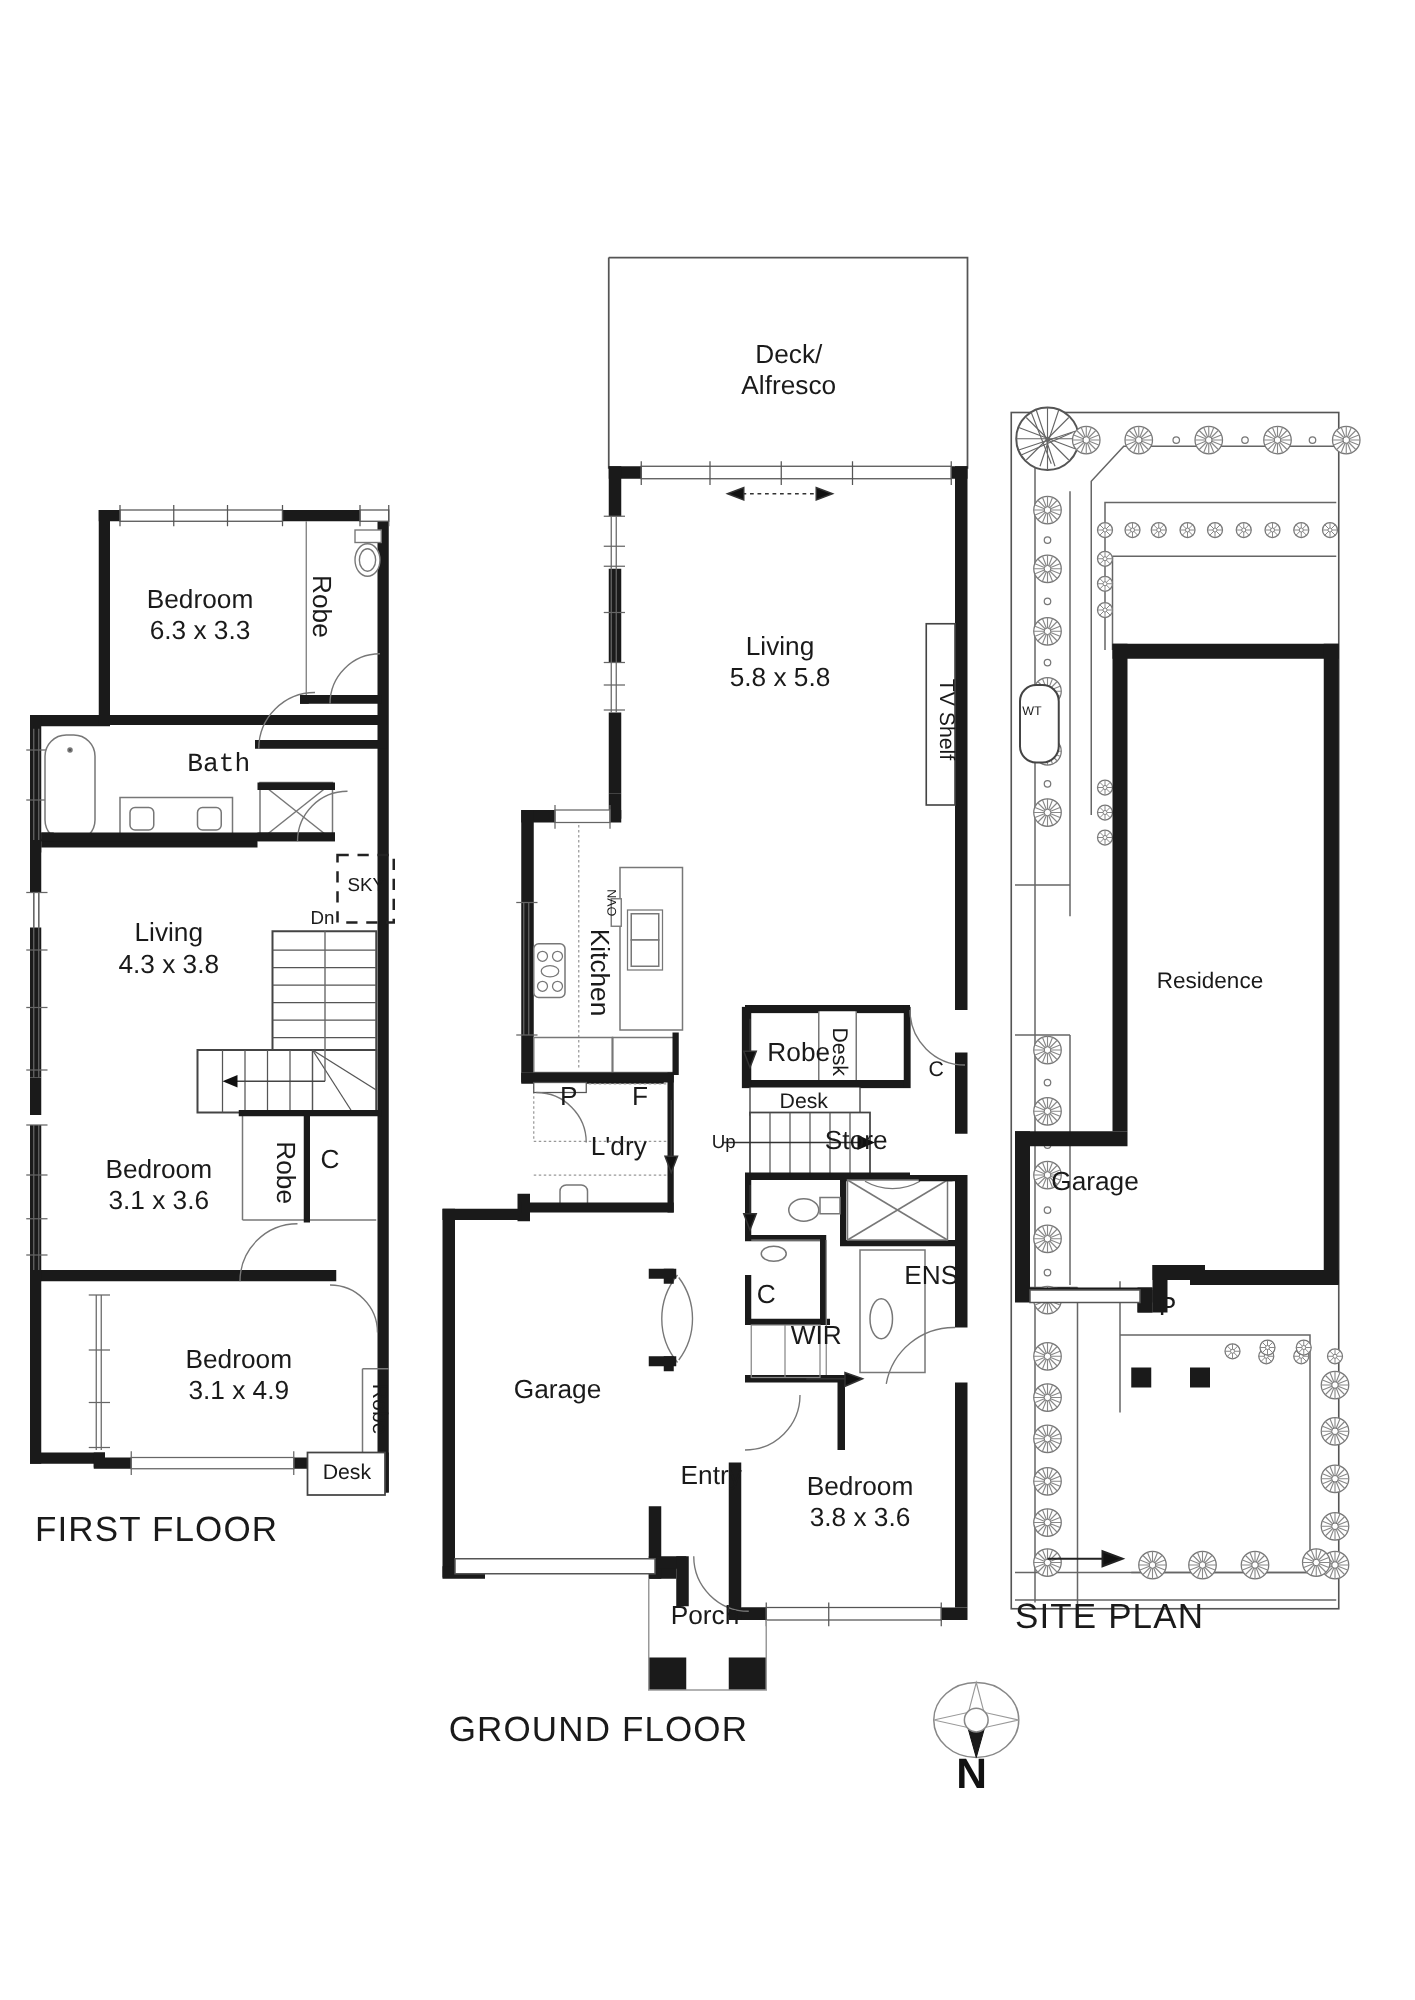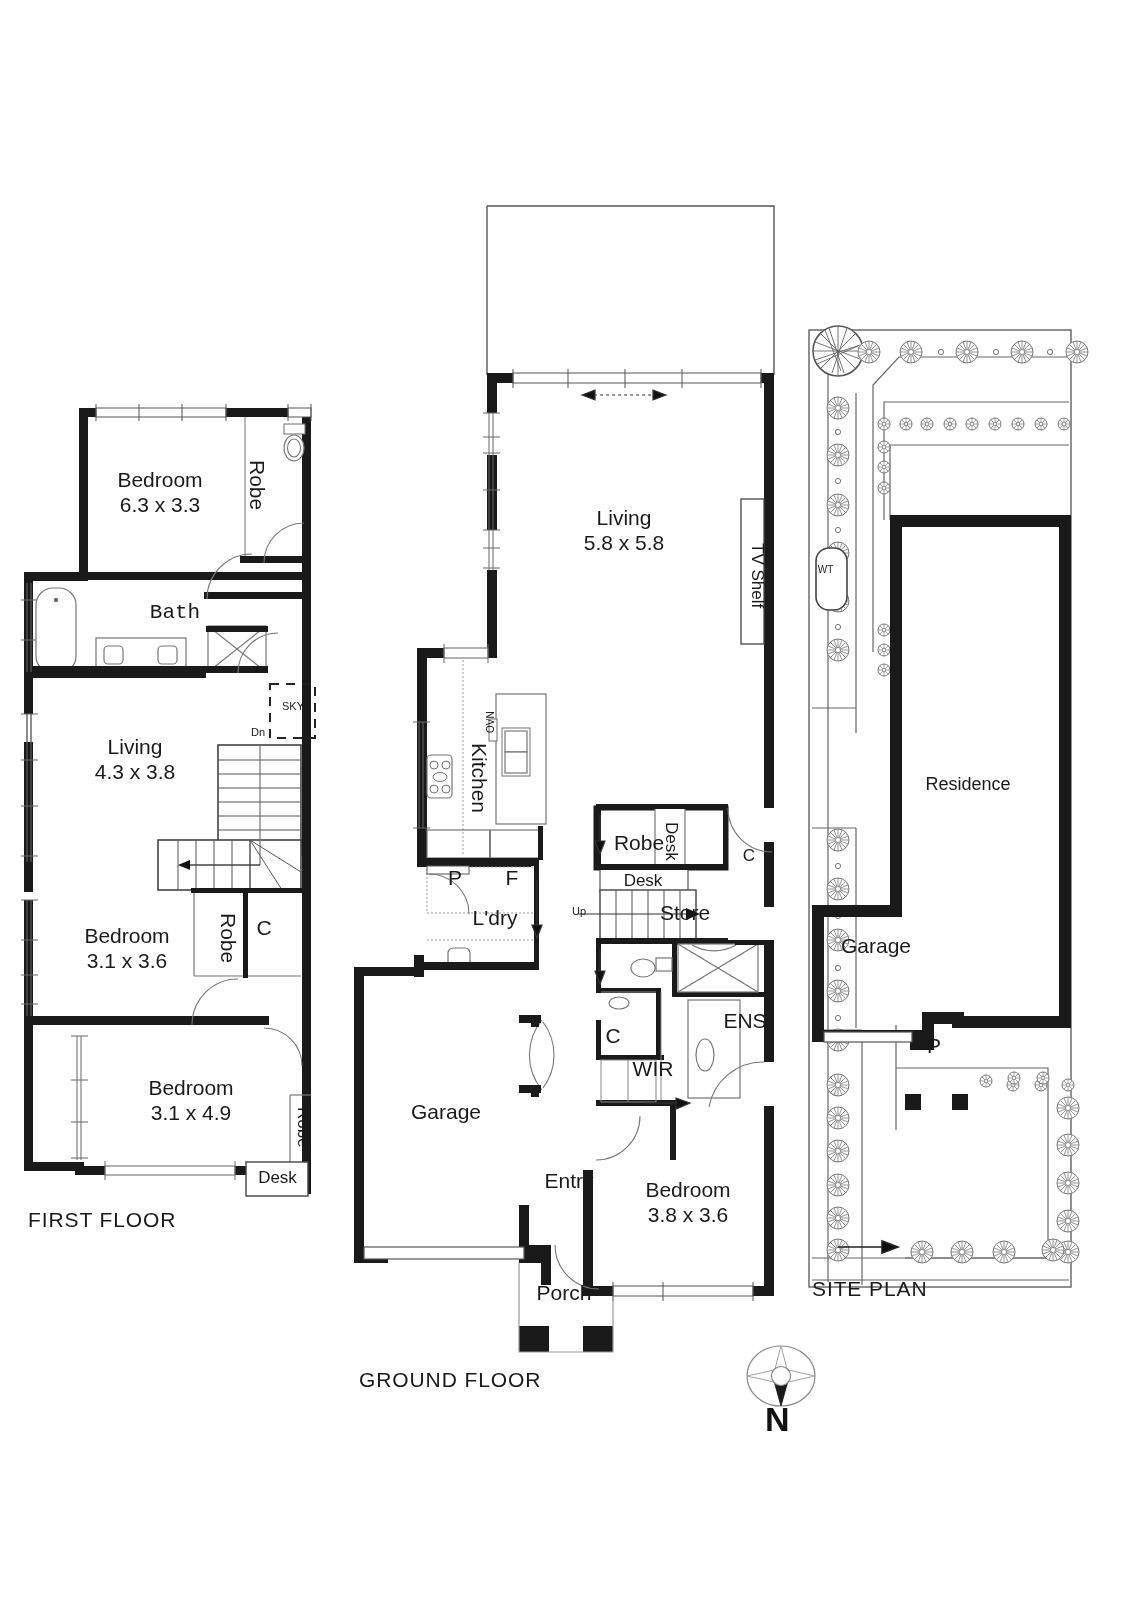--- a/index.html
+++ b/index.html
@@ -1,23 +1,23 @@
 <!DOCTYPE html>
 <html><head>
 <meta charset="utf-8">
 <style>
   html,body{margin:0;padding:0;background:#ffffff;}
   body{width:1132px;height:1600px;position:relative;font-family:"Liberation Sans",sans-serif;color:#1a1a1a;overflow:hidden;}
   #stage{position:absolute;left:0;top:0;width:1132px;height:1600px;}
   svg{position:absolute;left:0;top:0;}
-  .plan-label{position:absolute;font-size:21px;letter-spacing:.9px;color:#1a1a1a;white-space:nowrap;}
+  .plan-label{position:absolute;font-size:28px;letter-spacing:.9px;color:#1a1a1a;white-space:nowrap;}
   .rm{position:absolute;text-align:center;white-space:nowrap;line-height:1.18;font-size:20px;color:#1a1a1a;}
   .rm.big{font-size:21px;}
   .rm.sm{font-size:17px;}
-  .rm.xs{font-size:11px;}
+  .rm.xs{font-size:15px;}
   .rm.tiny{font-size:10px;}
   .vert{writing-mode:vertical-rl;text-orientation:mixed;}
   .vert-up{writing-mode:vertical-rl;transform:rotate(180deg);}
   .nletter{position:absolute;font-size:34px;font-weight:bold;color:#111;}
 </style>
 </head>
 <body>
 
 <div id="stage">
 
@@ -578,20 +578,24 @@
 <div class="rm big vert" style="left:215px;top:898px;height:80px;">Robe</div>
 <div class="rm big" style="left:252px;top:916px;width:24px;">C</div>
 <div class="rm big" style="left:106px;top:1076px;width:170px;">
   <div>Bedroom</div>
   <div>3.1 x 4.9</div>
 </div>
 <div class="rm sm vert" style="left:293px;top:1092px;height:70px;">Robe</div>
 <div class="rm sm" style="left:250px;top:1168px;width:55px;">Desk</div>
 <div class="plan-label" style="left:28px;top:1208px;">FIRST FLOOR</div>
 
+<div class="rm big" style="left:551px;top:272px;width:160px;">
+  <div>Deck/</div>
+  <div>Alfresco</div>
+</div>
 <div class="rm big" style="left:548px;top:506px;width:152px;">
   <div>Living</div>
   <div>5.8 x 5.8</div>
 </div>
 <div class="rm sm vert" style="left:747px;top:535px;height:82px;">TV Shelf</div>
 <div class="rm big vert" style="left:466px;top:728px;height:100px;">Kitchen</div>
 <div class="rm tiny vert-up" style="left:485px;top:709px;height:26px;">OVN</div>
 <div class="rm big" style="left:443px;top:866px;width:24px;">P</div>
 <div class="rm big" style="left:500px;top:866px;width:24px;">F</div>
 <div class="rm big" style="left:455px;top:906px;width:80px;">L'dry</div>

